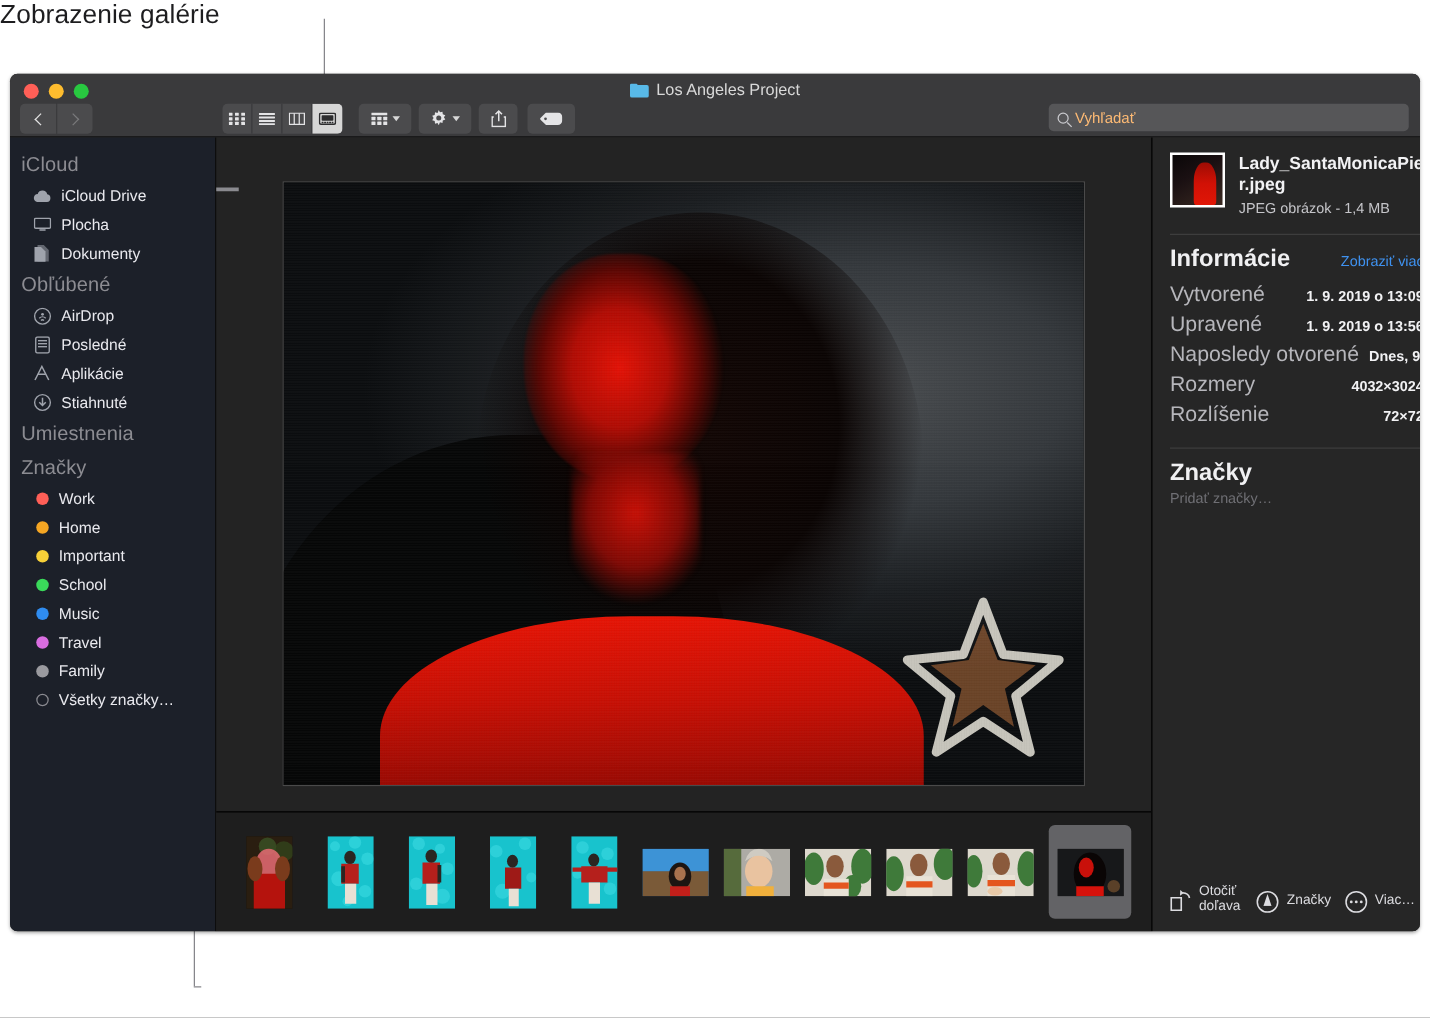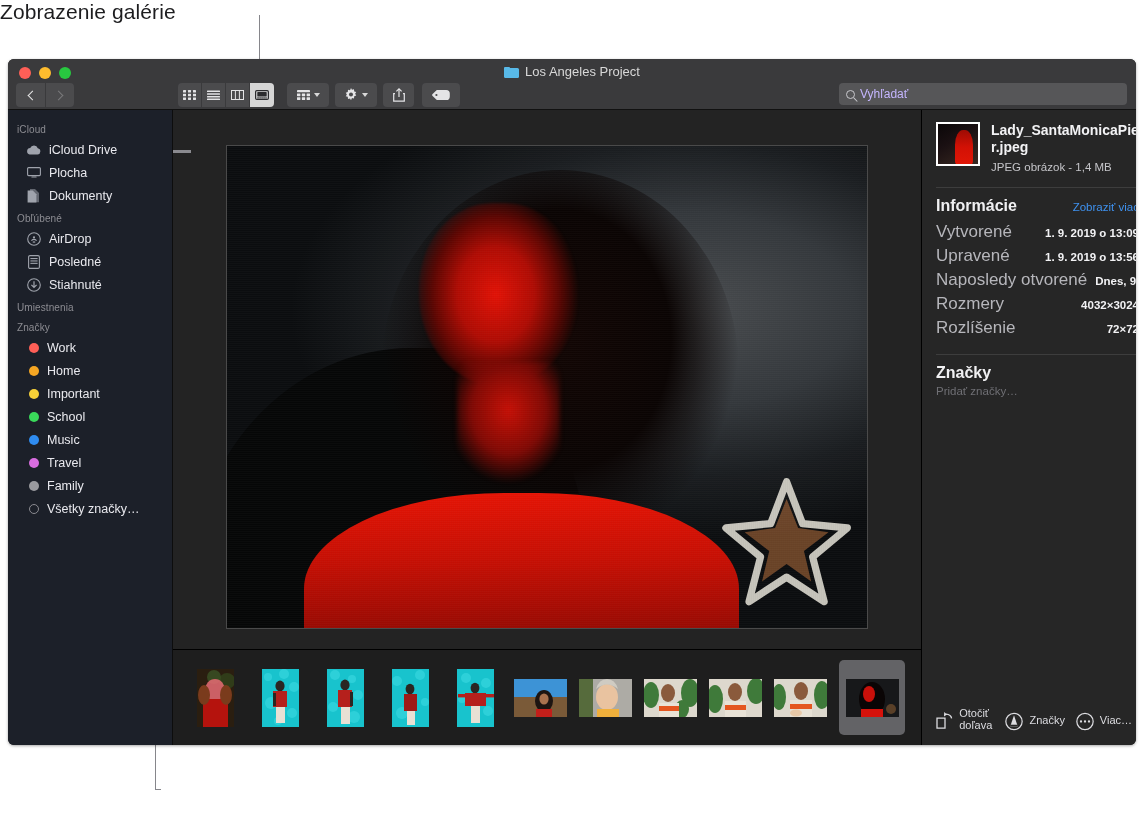--- a/index.html
+++ b/index.html
@@ -124,42 +124,42 @@
     border-right: 3.5px solid transparent;
     border-top: 4px solid #d8d8d8;
   }
 
   .searchbox {
     position: absolute; right: 9px; top: 2px;
     width: 288px; height: 22px;
     background: #565658; border-radius: 4px;
     display: flex; align-items: center; padding: 0 7px; gap: 5px;
   }
-  .search-ph { font-size: 12px; color: #c4b5fd; }
+  .search-ph { font-size: 12px; color: #fdba74; }
   .mag {
     width: 9px; height: 9px; border: 1.4px solid #c9c9cd;
     border-radius: 50%; position: relative; flex: none;
   }
   .mag::after {
     content: ""; position: absolute; right: -3.5px; bottom: -2.5px;
     width: 4.5px; height: 1.4px; background: #c9c9cd;
     transform: rotate(45deg);
   }
 
   
   .body { position: absolute; left: 0; top: 51px; right: 0; bottom: 0; display: flex; }
 
   
   .sidebar {
     width: 164px; background: #1c2029;
     padding-top: 8px; flex: none;
     overflow: hidden;
   }
   .sb-head {
-    font-size: 10px; color: #8c8c92;
+    font-size: 16px; color: #8c8c92;
     padding: 6px 0 3px 9px; letter-spacing: 0.1px;
   }
   .sb-item {
     display: flex; align-items: center; gap: 8px;
     height: 23px; padding-left: 18px;
     font-size: 12.5px; color: #e9e9ee;
   }
   .sb-ico { width: 15px; height: 15px; flex: none; display: flex; align-items: center; justify-content: center; }
   .dot { width: 10px; height: 10px; border-radius: 50%; flex: none; margin-left: 3px; }
   .dot.hollow { background: transparent; border: 1.5px solid #8a8a90; }
@@ -279,21 +279,21 @@
     line-height: 1.22; word-break: break-word;
   }
   .file-meta { font-size: 11.5px; color: #c5c5c9; margin-top: 5px; }
 
   .hr { height: 1px; background: #3d3d3d; margin: 14px 0 9px 0; }
 
   .sect-head {
     display: flex; align-items: baseline; justify-content: space-between;
     margin-bottom: 5px;
   }
-  .sect-title { font-size: 16px; color: #f0f0f2; font-weight: 700; }
+  .sect-title { font-size: 19px; color: #f0f0f2; font-weight: 700; }
   .sect-link { font-size: 11.5px; color: #3f92f0; }
 
   .kv {
     display: flex; justify-content: space-between; align-items: baseline;
     padding: 2px 0; gap: 8px;
   }
   .kv .k { font-size: 17px; color: #b6b6bb; white-space: nowrap; }
   .kv .v { font-size: 11.5px; color: #f2f2f4; font-weight: 700; white-space: nowrap; }
 
   .tag-ph { font-size: 11.5px; color: #6f6f74; margin-top: 3px; }
@@ -488,20 +488,29 @@
             <svg width="12" height="14" viewBox="0 0 12 14">
                 <rect x="0.6" y="0.6" width="10.8" height="12.8" rx="1.4" fill="none" stroke="#9fa3ac" stroke-width="1.1"></rect>
                 <g fill="#9fa3ac">
                   <rect x="2.4" y="3" width="7.2" height="1.1"></rect>
                   <rect x="2.4" y="5.4" width="7.2" height="1.1"></rect>
                   <rect x="2.4" y="7.8" width="7.2" height="1.1"></rect>
                 </g>
               </svg>
           </span>
           <span>Posledné</span>
+        </div>
+        <div class="sb-item">
+          <span class="sb-ico">
+            <svg width="15" height="13" viewBox="0 0 15 13">
+                <path d="M2 12L7.5 1.2 13 12" fill="none" stroke="#9fa3ac" stroke-width="1.2"></path>
+                <line x1="4.3" y1="7.4" x2="10.7" y2="7.4" stroke="#9fa3ac" stroke-width="1.2"></line>
+              </svg>
+          </span>
+          <span>Aplikácie</span>
         </div>
         <div class="sb-item">
           <span class="sb-ico">
             <svg width="14" height="14" viewBox="0 0 14 14">
                 <circle cx="7" cy="7" r="6.3" fill="none" stroke="#9fa3ac" stroke-width="1.1"></circle>
                 <path d="M7 3.2v6M4.4 6.8L7 9.4l2.6-2.6" fill="none" stroke="#9fa3ac" stroke-width="1.2"></path>
               </svg>
           </span>
           <span>Stiahnuté</span>
         </div>

